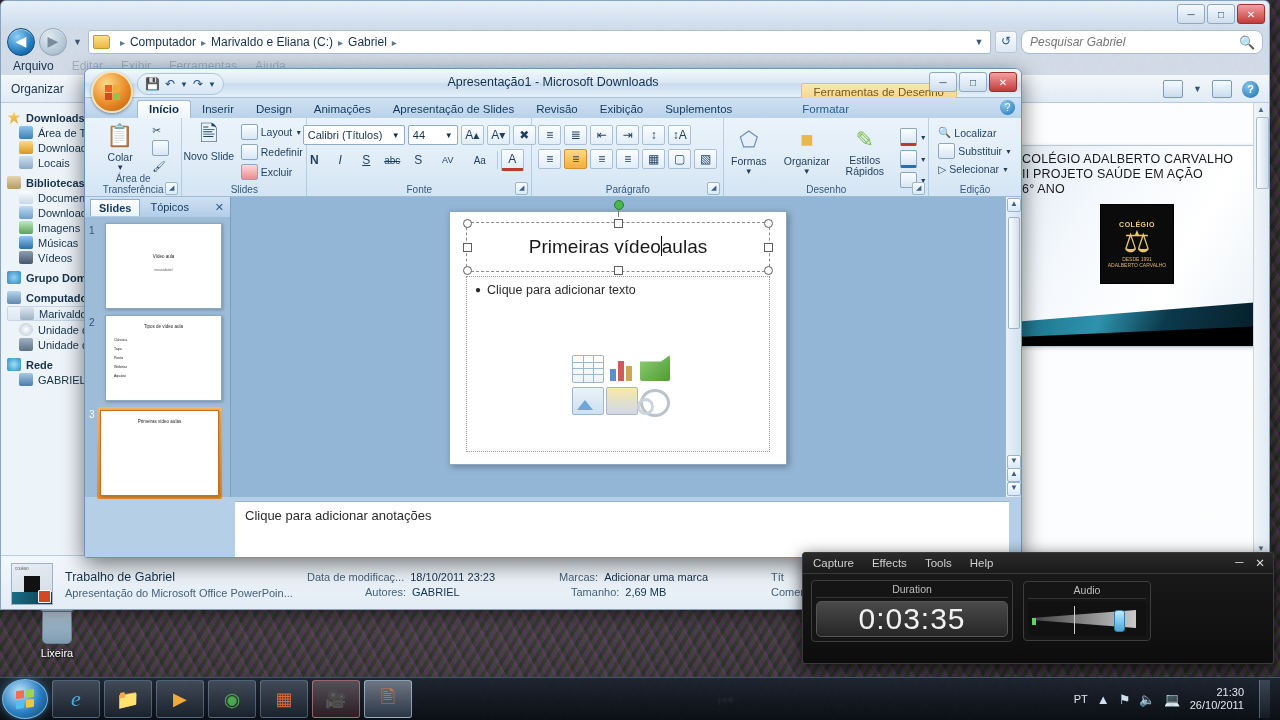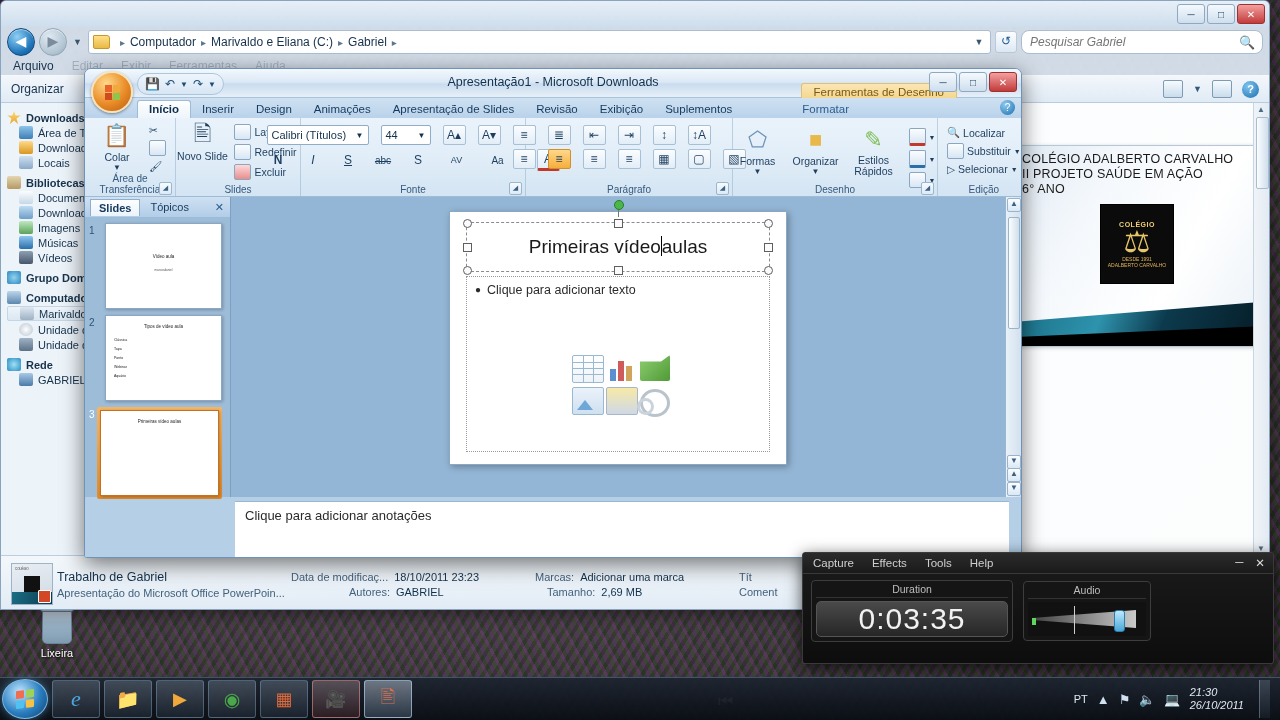--- a/index.html
+++ b/index.html
@@ -93,21 +93,21 @@
      background:linear-gradient(110deg,#1a6e86 0%,#2e93ad 35%,#0c3a4d 60%,#061c27 100%);
      clip-path:polygon(0 45%,100% 0,100% 100%,0 100%);}
   #ppt-preview .pv-band2{position:absolute;left:0;bottom:0;width:100%;height:22px;background:#000;
      clip-path:polygon(0 60%,100% 10%,100% 100%,0 100%);}
   .vscroll{position:absolute;right:0;top:0;width:15px;height:100%;background:linear-gradient(90deg,#f0f4f8,#e2eaf2);
      border-left:1px solid #c8d6e3;}
   .vscroll .thumb{position:absolute;left:2px;top:2px;width:11px;height:70px;border-radius:2px;
      background:linear-gradient(90deg,#fbfdff,#cfdeeb);border:1px solid #a8bdd0;}
   .vscroll .arw{position:absolute;left:3px;font-size:8px;color:#4b6b86;}
   
-  #details{height:48px;display:flex;align-items:center;gap:4px;padding:4px 10px;
+  #details{height:48px;display:flex;align-items:center;gap:12px;padding:4px 10px;
      background:linear-gradient(180deg,rgba(245,249,252,.95),rgba(226,236,246,.95));
      border-top:1px solid #bccdde;font-size:11px;color:#16324c;}
   #details .thumb{width:40px;height:40px;background:linear-gradient(160deg,#e9eef4,#cfd9e3);
      border:1px solid #9fb3c6;position:relative;overflow:hidden;flex:none;}
   #details .thumb .t1{position:absolute;left:3px;top:3px;right:3px;font-size:3px;color:#333;line-height:4px;}
   #details .thumb .t2{position:absolute;left:12px;top:12px;width:16px;height:18px;background:#111;}
   #details .thumb .t3{position:absolute;left:0;bottom:0;width:100%;height:12px;
      background:linear-gradient(110deg,#1a6e86,#0c3a4d);}
   #details .thumb .badge{position:absolute;right:1px;bottom:1px;width:11px;height:11px;background:#d24726;
      border:1px solid #fff;border-radius:1px;}
@@ -155,21 +155,21 @@
   .rgbody{display:flex;gap:3px;align-items:flex-start;height:58px;}
   .bigbtn{width:52px;display:flex;flex-direction:column;align-items:center;font-size:10.5px;color:#1d3e5e;}
   .bigbtn .gl{height:30px;display:flex;align-items:center;justify-content:center;font-size:22px;}
   .smcol{display:flex;flex-direction:column;gap:2px;}
   .smbtn{display:flex;align-items:center;gap:3px;font-size:10.5px;color:#1d3e5e;padding:1px 3px;}
   .smico{width:15px;height:14px;border:1px solid #8aa6c0;border-radius:2px;
      background:linear-gradient(180deg,#fbfdff,#d8e6f3);flex:none;}
   .dlg{position:absolute;right:3px;bottom:1px;width:11px;height:11px;border:1px solid #9bb6cd;
      border-radius:2px;font-size:7px;color:#3b6184;text-align:center;line-height:9px;
      background:linear-gradient(180deg,#f7fbff,#dceaf6);}
-  .fontrow{display:flex;gap:12px;align-items:center;}
+  .fontrow{display:flex;gap:3px;align-items:center;}
   .fbox{height:18px;border:1px solid #8fadc8;border-radius:2px;background:#fff;
      display:flex;align-items:center;padding:0 4px;font-size:11px;color:#12314d;}
   .fbtn{width:21px;height:18px;border:1px solid transparent;display:flex;align-items:center;justify-content:center;
      font-size:12px;color:#1d3e5e;}
   .fbtn.box{border-color:#a8c0d6;border-radius:2px;background:linear-gradient(180deg,#fbfdff,#e2edf7);}
   .fbtn.on{background:linear-gradient(180deg,#ffd88b,#f5ae3c);border:1px solid #d0902c;border-radius:2px;}
   .sep{width:1px;height:18px;background:#b6cadd;}
   #ppt-main{height:300px;display:flex;background:#94b6d6;position:relative;}
   #slidepane{width:145px;background:#9dbcd8;border-right:1px solid #7ba0c2;position:relative;}
   #sp-tabs{height:20px;background:linear-gradient(180deg,#cfe1f2,#b2cde8);display:flex;align-items:center;
@@ -274,21 +274,21 @@
      display:flex;align-items:center;justify-content:center;}
   #start .flag{display:grid;grid-template-columns:8px 8px;grid-template-rows:8px 8px;gap:1.5px;transform:skewY(-7deg);}
   #start .flag i{display:block;border-radius:1px;}
   .tbtn{width:46px;height:36px;margin-left:4px;border:1px solid rgba(150,190,225,.35);border-radius:3px;
      background:linear-gradient(180deg,rgba(210,230,250,.20),rgba(120,160,200,.12));
      display:flex;align-items:center;justify-content:center;}
   .tbtn.active{background:linear-gradient(180deg,rgba(230,240,255,.40),rgba(150,190,230,.22));
      border-color:rgba(190,220,250,.6);}
   .tbtn.rec{border-color:rgba(235,150,150,.55);background:linear-gradient(180deg,rgba(255,210,210,.25),rgba(180,90,90,.18));}
   #tray{margin-left:auto;display:flex;align-items:center;gap:9px;padding-right:10px;color:#dfe8f2;font-size:11px;}
-  #tray .clock{text-align:left;line-height:13px;font-style:italic;}
+  #tray .clock{text-align:right;line-height:13px;}
   #showdesk{width:10px;height:38px;margin-left:6px;border-left:1px solid rgba(160,190,215,.4);
      background:linear-gradient(180deg,rgba(200,225,245,.18),rgba(120,160,200,.08));}
   .tray-ico{font-size:13px;color:#cfe0ef;}
   .media-prev{position:absolute;left:718px;bottom:8px;color:#e8eef5;font-size:17px;}
 </style>
 </head>
 <body>
 
 <div id="desktop"></div>
 

